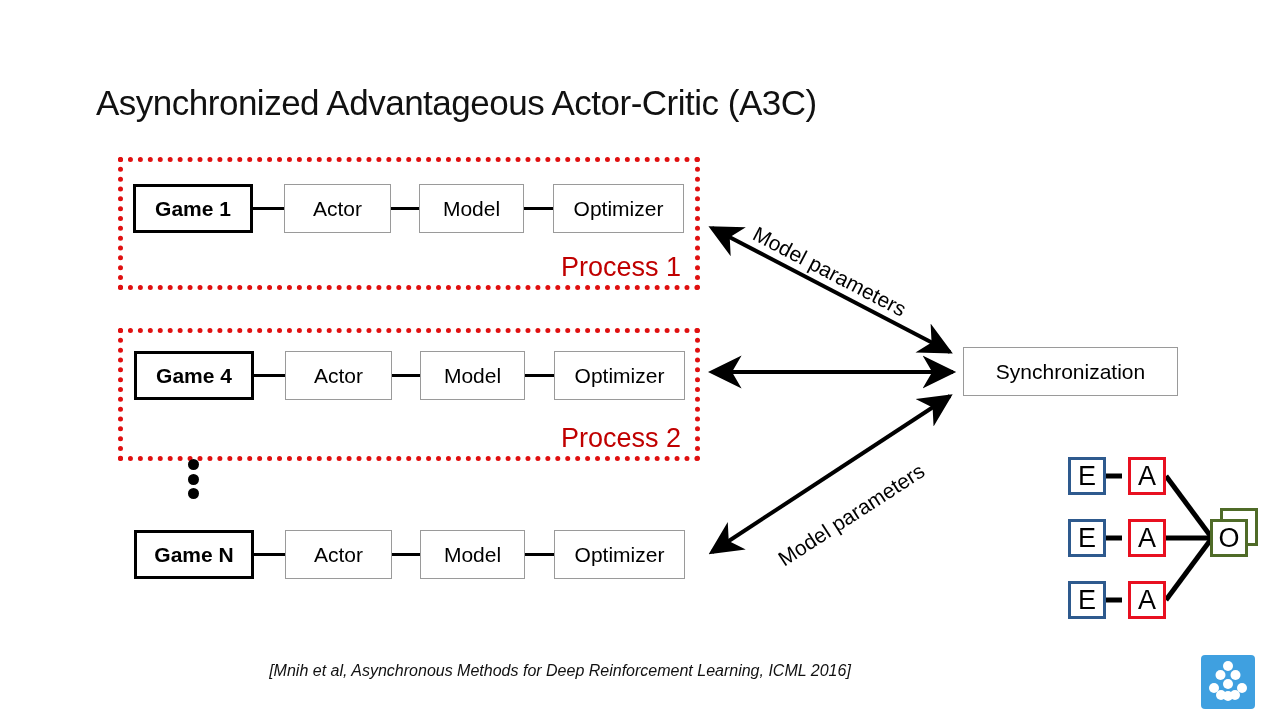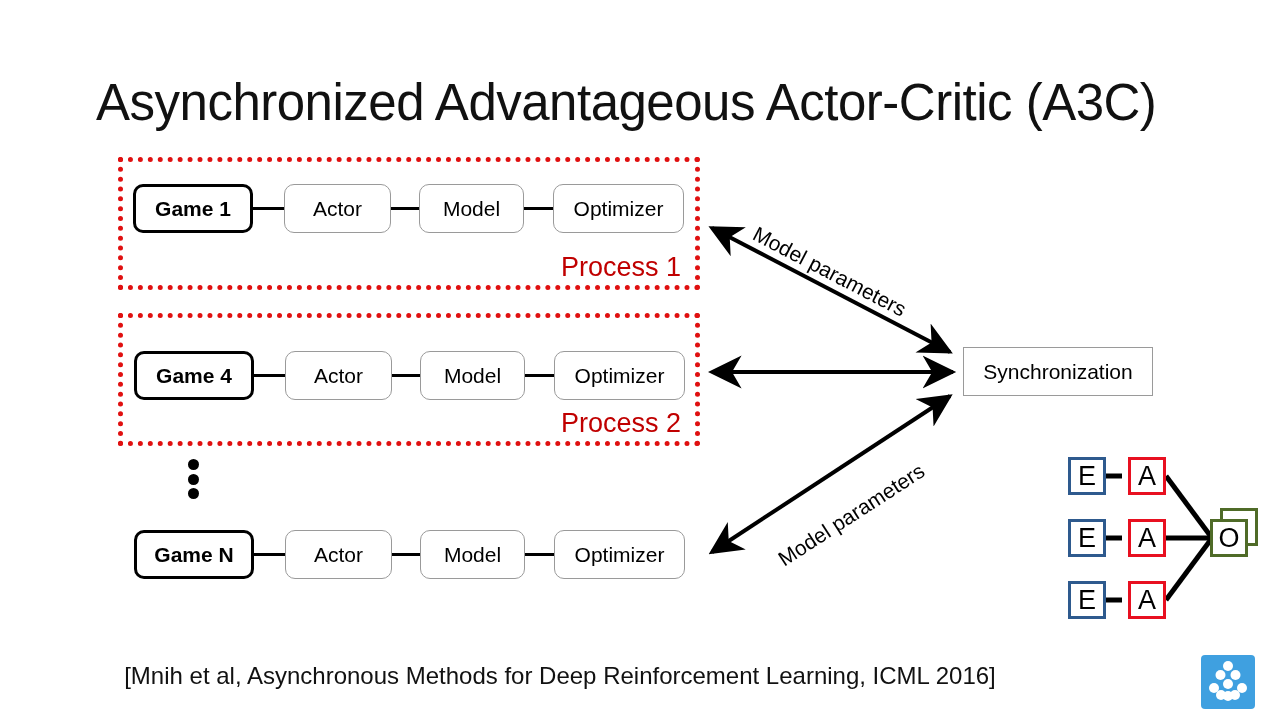--- a/index.html
+++ b/index.html
@@ -24,21 +24,21 @@
     background: #ffffff;
   }
 
   
   .title {
     position: absolute;
     left: 96px;
     top: 72px;
     width: 1120px;
     height: 62px;
-    font-size: 51px;
+    font-size: 35px;
     line-height: 62px;
     letter-spacing: -0.5px;
     white-space: nowrap;
     color: #111111;
     font-weight: 400;
   }
 
   
   .process-box {
     position: absolute;
@@ -58,21 +58,20 @@
 
   
   .node {
     position: absolute;
     box-sizing: border-box;
     background: #ffffff;
     display: flex;
     align-items: center;
     justify-content: center;
     white-space: nowrap;
-    border-radius: 10px;
   }
   .node.game {
     border: 3px solid #000000;
     font-weight: bold;
     font-size: 21px;
   }
   .node.plain {
     border: 1px solid #9a9a9a;
     font-weight: 400;
     font-size: 21px;
@@ -161,21 +160,22 @@
     z-index: 1;
   }
 
   
   .citation {
     position: absolute;
     left: 0;
     top: 662px;
     width: 1120px;
     text-align: center;
-    font-size: 24px;
+    font-size: 16px;
+    font-style: italic;
     color: #111111;
     white-space: nowrap;
   }
 
   
   .logo {
     position: absolute;
     left: 1201px;
     top: 655px;
     width: 54px;
@@ -203,21 +203,21 @@
   </div>
   <div class="connector" style="left:391px; top:207px; width:28px;"></div>
   <div class="node plain" style="left:419px; top:184px; width:105px; height:49px;">
     <span>Model</span>
   </div>
   <div class="connector" style="left:524px; top:207px; width:29px;"></div>
   <div class="node plain" style="left:553px; top:184px; width:131px; height:49px;">
     <span>Optimizer</span>
   </div>
 
-  <div class="process-box" style="left:118px; top:313px; width:582px; height:133px;">
+  <div class="process-box" style="left:118px; top:328px; width:582px; height:133px;">
     <div class="process-label">Process 2</div>
   </div>
   <div class="node game" style="left:134px; top:351px; width:120px; height:49px;">
     <span>Game 4</span>
   </div>
   <div class="connector" style="left:254px; top:374px; width:31px;"></div>
   <div class="node plain" style="left:285px; top:351px; width:107px; height:49px;">
     <span>Actor</span>
   </div>
   <div class="connector" style="left:392px; top:374px; width:28px;"></div>
@@ -244,21 +244,21 @@
   </div>
   <div class="connector" style="left:392px; top:553px; width:28px;"></div>
   <div class="node plain" style="left:420px; top:530px; width:105px; height:49px;">
     <span>Model</span>
   </div>
   <div class="connector" style="left:525px; top:553px; width:29px;"></div>
   <div class="node plain" style="left:554px; top:530px; width:131px; height:49px;">
     <span>Optimizer</span>
   </div>
 
-  <div class="sync-box" style="left:963px; top:347px; width:190px; height:49px;">
+  <div class="sync-box" style="left:963px; top:347px; width:215px; height:49px;">
     <span>Synchronization</span>
   </div>
 
   <svg class="arrows" viewBox="0 0 1280 720" width="1280" height="720">
     <defs>
       <marker id="ah" markerWidth="9" markerHeight="9" refX="7.6" refY="4.5" orient="auto" markerUnits="strokeWidth">
         <path d="M0,0.4 L8.4,4.5 L0,8.6 L2.4,4.5 Z" fill="#000000"></path>
       </marker>
       <marker id="ahs" markerWidth="9" markerHeight="9" refX="1.0" refY="4.5" orient="auto" markerUnits="strokeWidth">
         <path d="M8.4,0.4 L0,4.5 L8.4,8.6 L6.0,4.5 Z" fill="#000000"></path>

